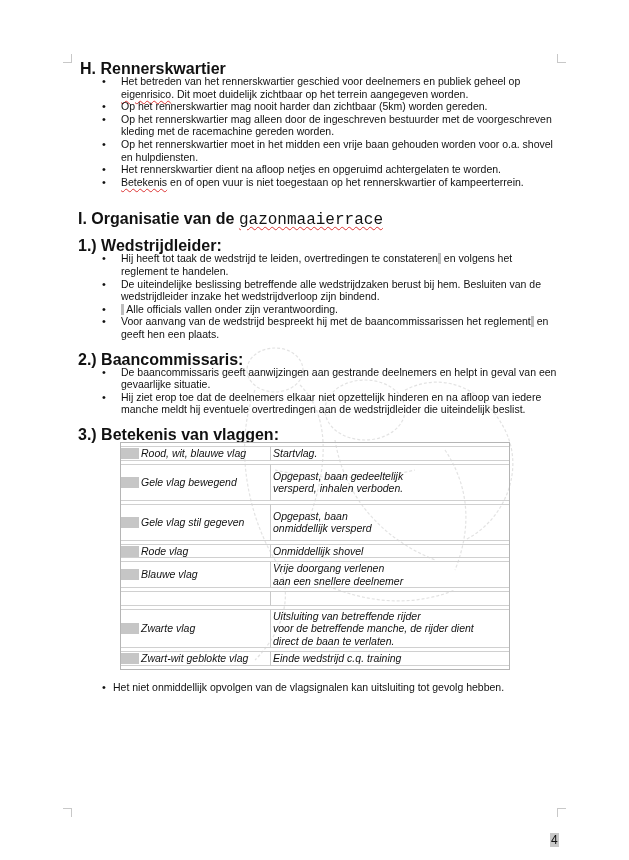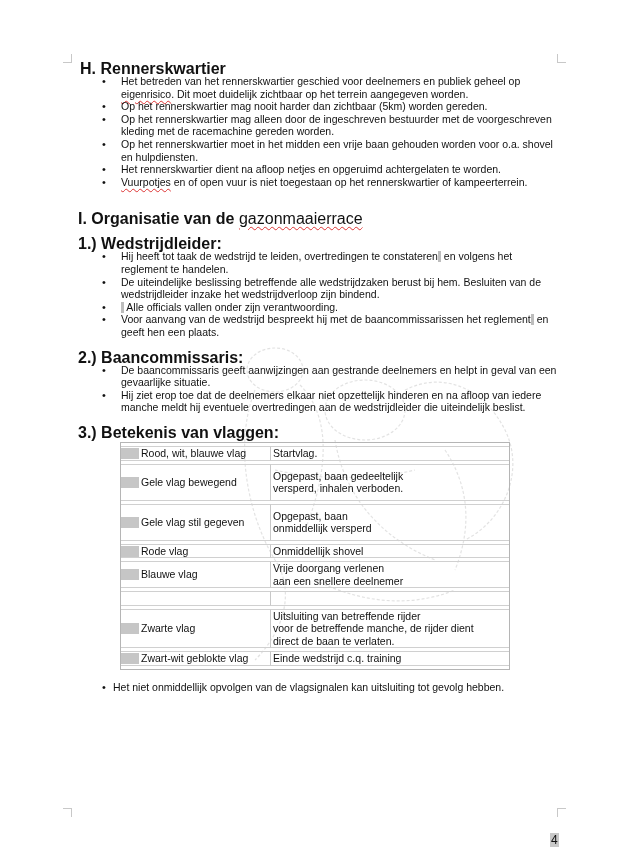--- a/index.html
+++ b/index.html
@@ -23,21 +23,21 @@
   .underline-red { text-decoration: underline wavy #d33; text-decoration-thickness: 1px; text-underline-offset: 2px; }
   .mark { display: inline-block; width: 3px; height: 11px; background: #bdbdbd; vertical-align: -2px; }
 
   .gap-lg { height: 24px; }
   .gap-md { height: 12px; }
 
   table.flags {
     position: absolute; left: 120px; top: 442px; width: 390px;
     border-collapse: separate; border-spacing: 0 3px;
     border: 1px solid #b5b5b5; background: transparent;
-    font-size: 10.5px; line-height: 12.5px;
+    font-size: 10.5px; line-height: 12.5px; font-style: italic;
   }
   table.flags td { padding: 0 2px; border-top: 1px solid #d0d0d0; border-bottom: 1px solid #d0d0d0; vertical-align: middle; }
   td.flag { width: 145px; border-right: 1px solid #c8c8c8; }
   td.flag .swatch { display: inline-block; width: 18px; height: 11px; background: #c6c6c6; vertical-align: -2px; margin-right: 2px; margin-left: -2px; }
   td.meaning { padding-left: 3px; }
 
   .footer-bullet { position: absolute; left: 78px; top: 681px; width: 480px; }
   .page-number {
     position: absolute; left: 550px; top: 833px; background: #c8c8c8;
     font-size: 12px; padding: 0 1px; line-height: 14px;
@@ -66,26 +66,26 @@
 </svg>
 
 <div class="content">
   <h2 style="margin-left:2px;">H. Rennerskwartier</h2>
   <ul>
     <li><span>Het betreden van het rennerskwartier geschied voor deelnemers en publiek geheel op </span><span class="underline-red">eigenrisico</span><span>. Dit moet duidelijk zichtbaar op het terrein aangegeven worden.</span></li>
     <li>Op het rennerskwartier mag nooit harder dan zichtbaar (5km) worden gereden.</li>
     <li>Op het rennerskwartier mag alleen door de ingeschreven bestuurder met de voorgeschreven kleding met de racemachine gereden worden.</li>
     <li>Op het rennerskwartier moet in het midden een vrije baan gehouden worden voor o.a. shovel en hulpdiensten.</li>
     <li>Het rennerskwartier dient na afloop netjes en opgeruimd achtergelaten te worden.</li>
-    <li><span class="underline-red">Vuurpotjes</span><span> en of open vuur is niet toegestaan op het rennerskwartier of kampeerterrein.</span></li>
+    <li><span class="underline-red">Betekenis</span><span> en of open vuur is niet toegestaan op het rennerskwartier of kampeerterrein.</span></li>
   </ul>
 
   <div class="gap-lg"></div>
 
-  <h2><span>I. Organisatie van de </span><span class="underline-red" style="font-weight:normal;">gazonmaaierrace</span></h2>
+  <h2><span>I. Organisatie van de </span><span class="underline-red" style="font-weight:normal;font-family:Liberation Mono, monospace;">gazonmaaierrace</span></h2>
 
   <div class="gap-md"></div>
 
   <h2>1.) Wedstrijdleider:</h2>
   <ul>
     <li><span>Hij heeft tot taak de wedstrijd te leiden, overtredingen te constateren</span><span class="mark"></span><span> en volgens het reglement te handelen.</span></li>
     <li>De uiteindelijke beslissing betreffende alle wedstrijdzaken berust bij hem. Besluiten van de wedstrijdleider inzake het wedstrijdverloop zijn bindend.</li>
     <li><span class="mark"></span> <span>Alle officials vallen onder zijn verantwoording.</span></li>
     <li><span>Voor aanvang van de wedstrijd bespreekt hij met de baancommissarissen het reglement</span><span class="mark"></span><span> en geeft hen een plaats.</span></li>
   </ul>

